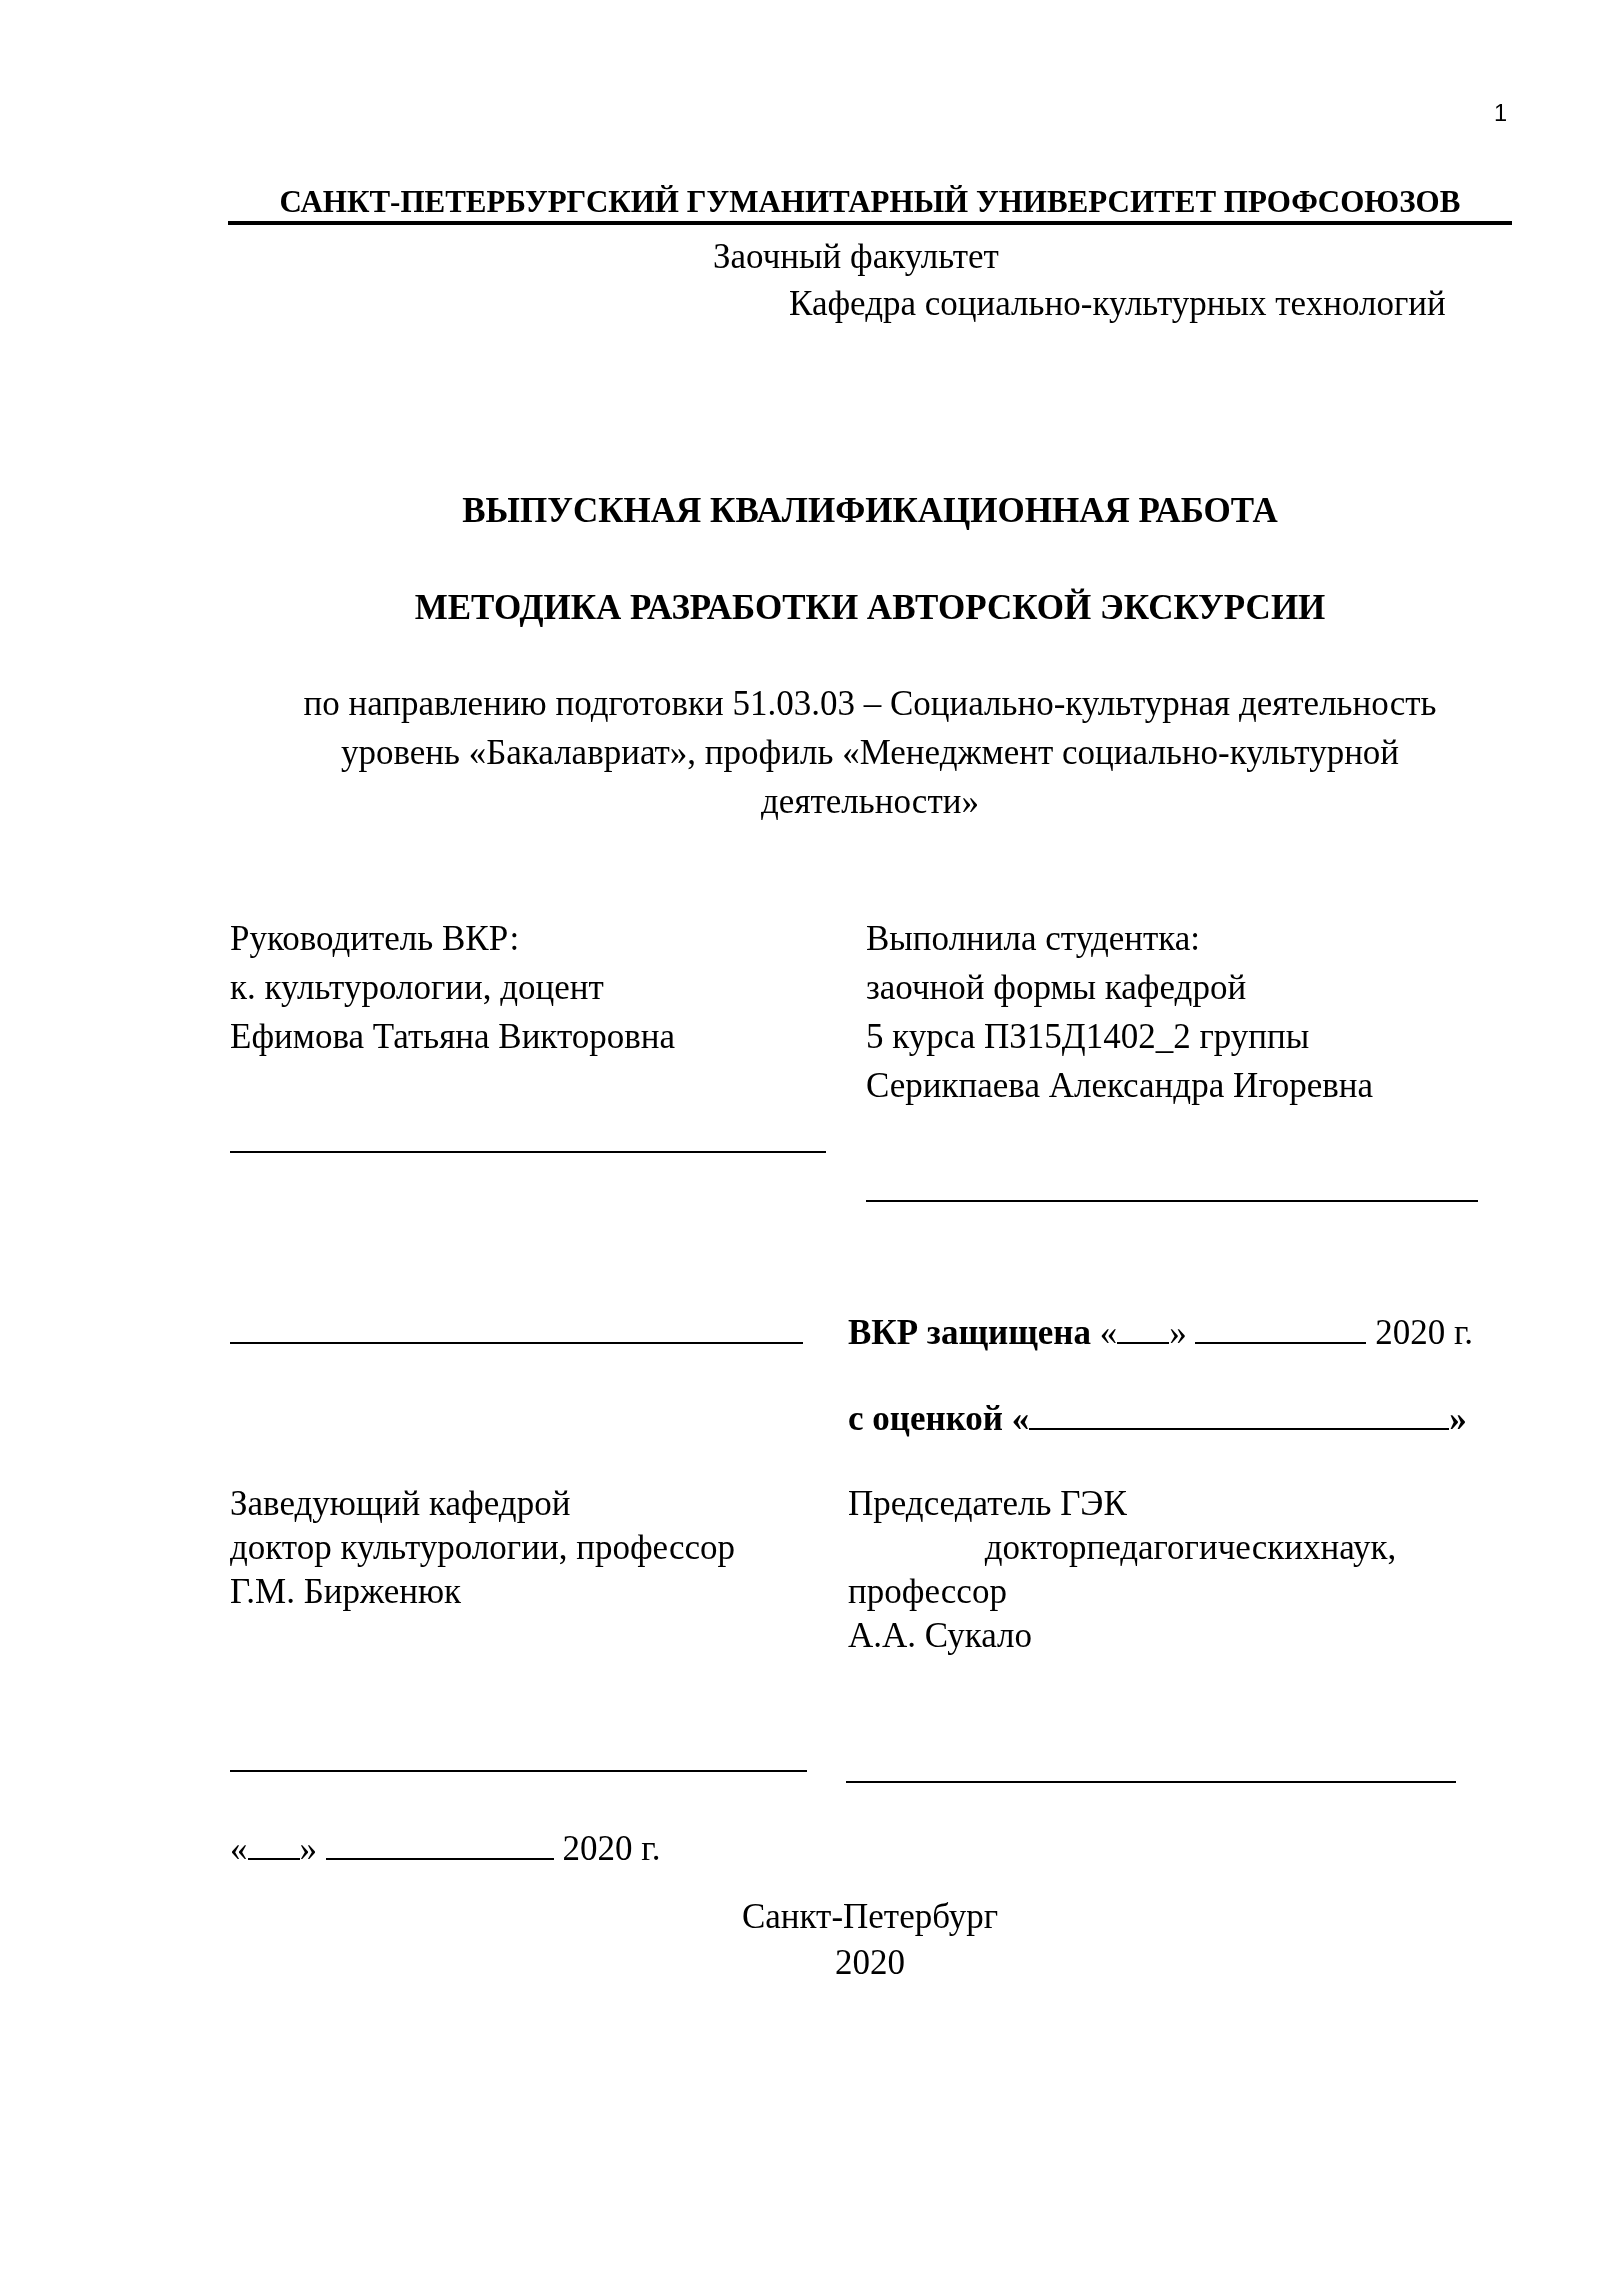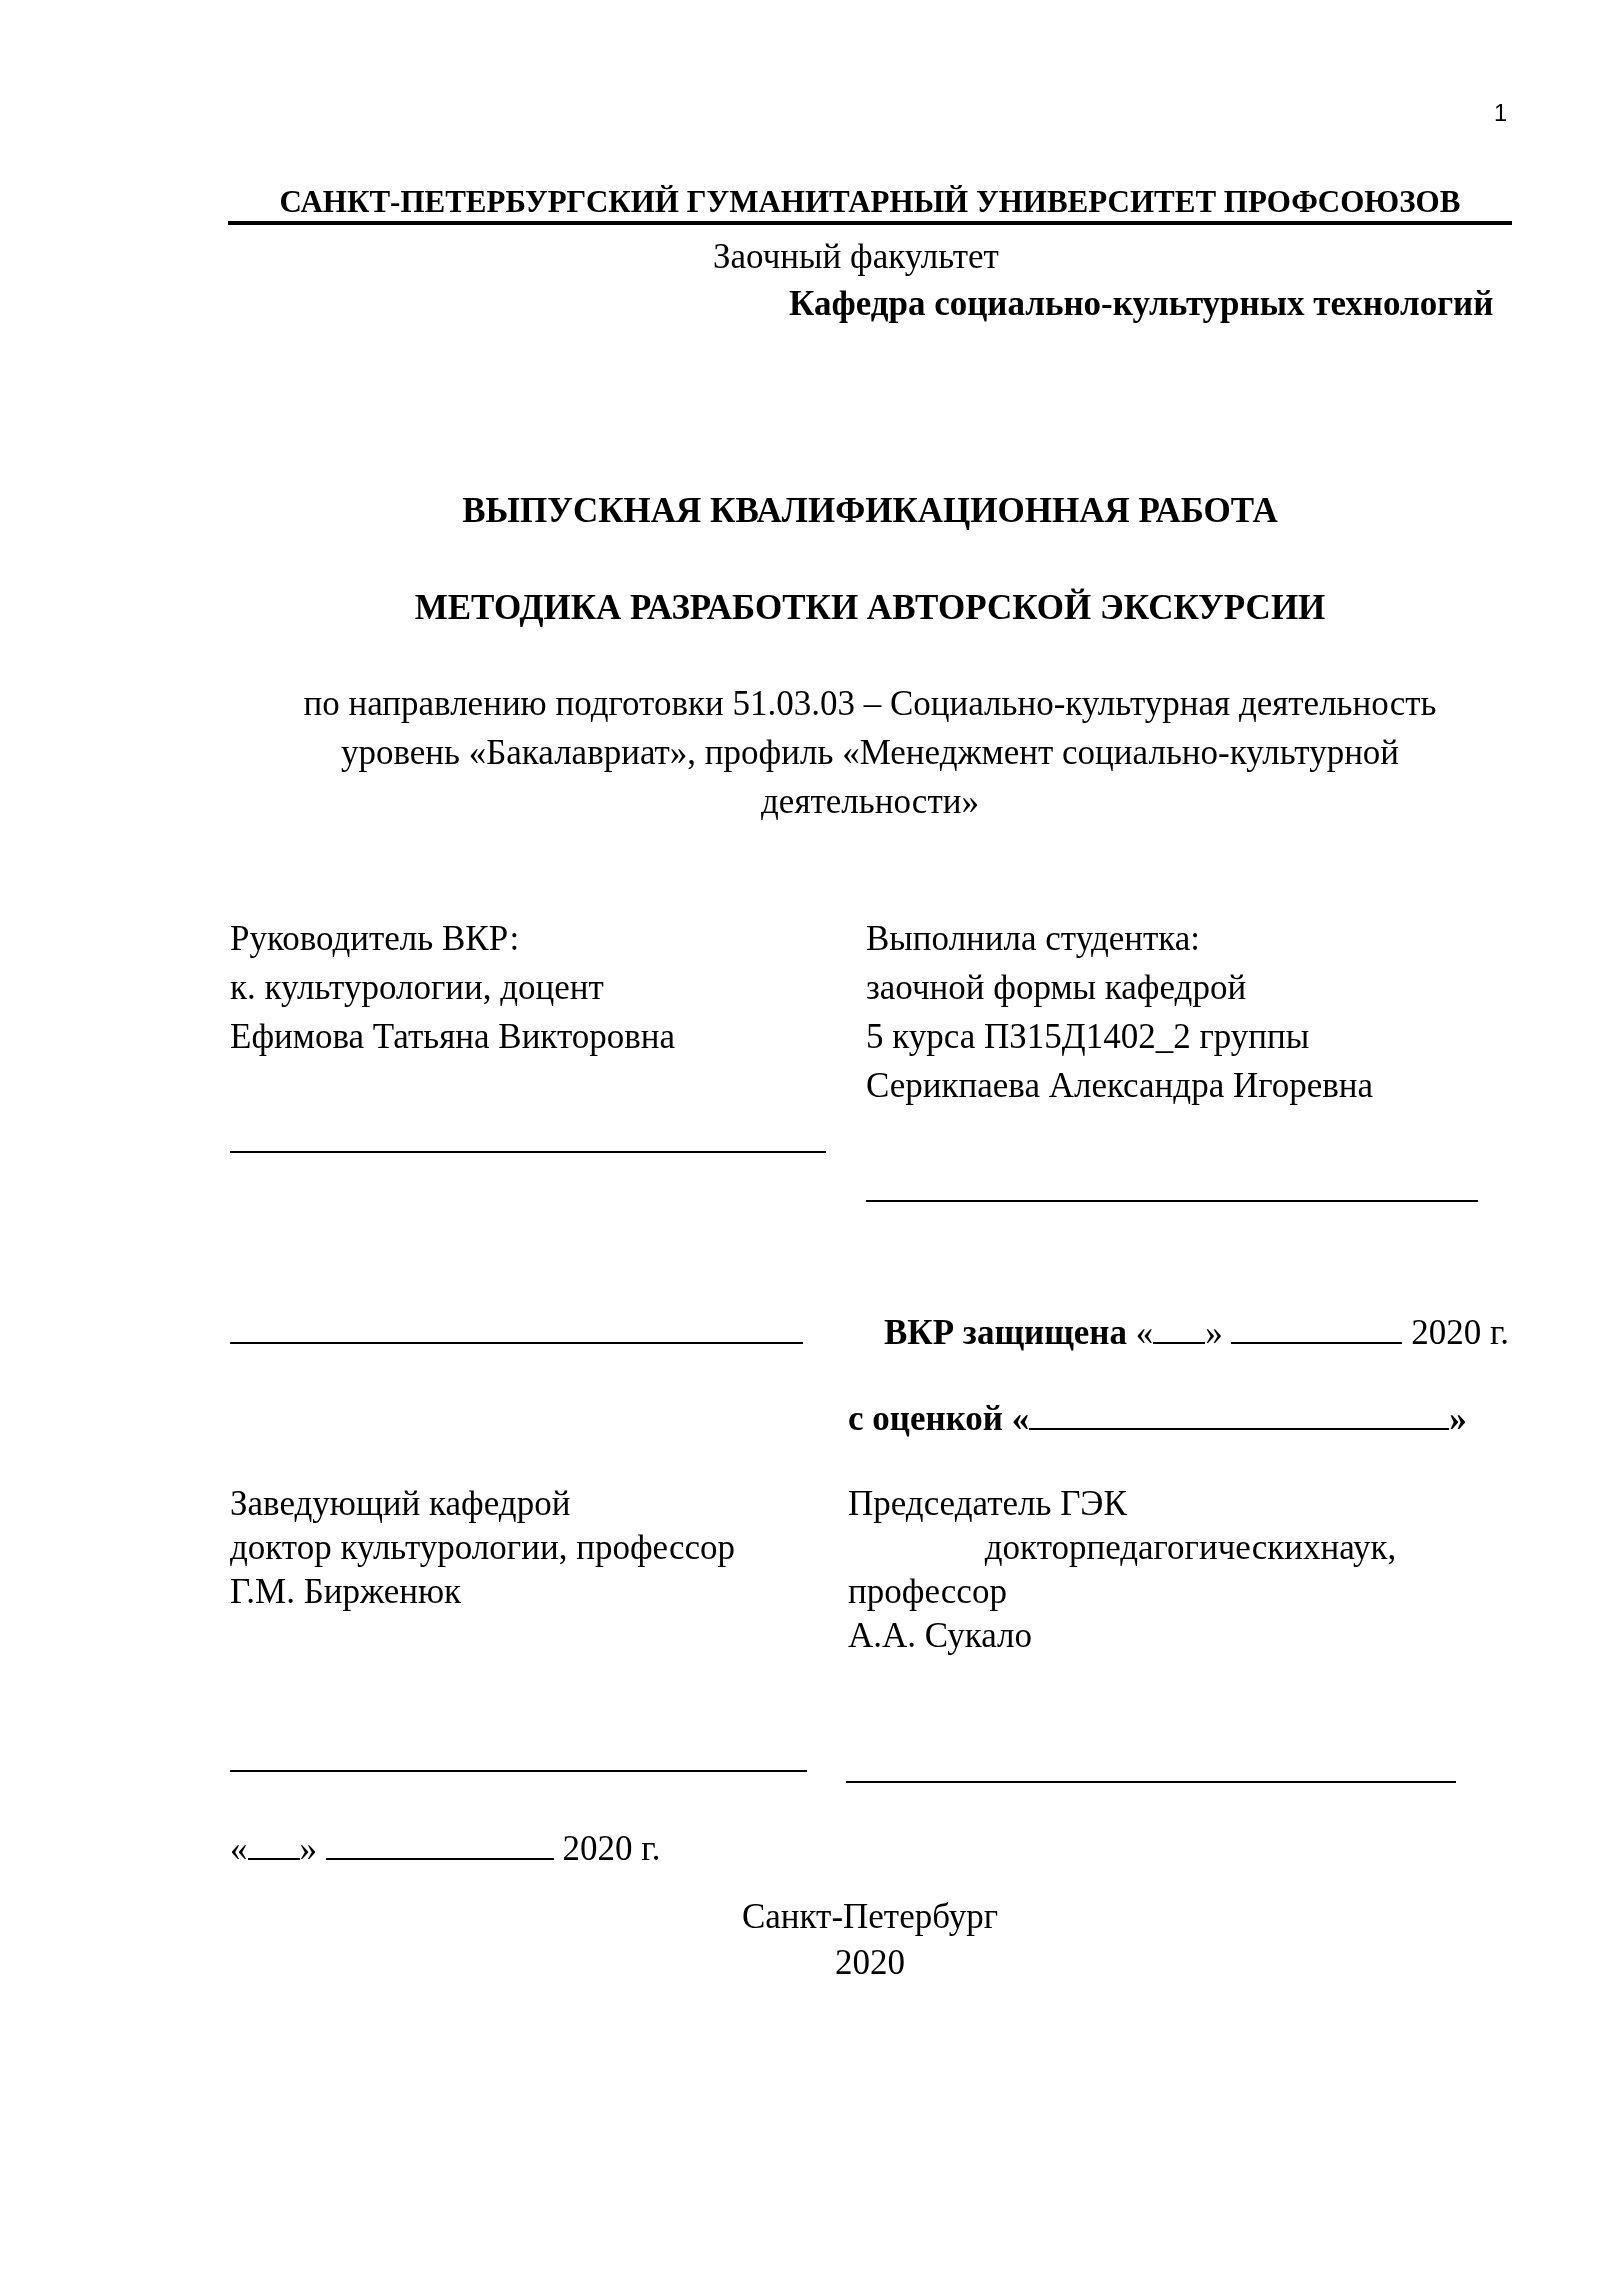--- a/index.html
+++ b/index.html
@@ -16,21 +16,21 @@
   .blank { display: inline-block; border-bottom: 2.4px solid #000; height: 27px; vertical-align: baseline; }
 </style>
 </head>
 <body>
 
 <div class="abs pagenum" style="left:1494px; top:100px;">1</div>
 
 <div class="abs t bold" style="left:228px; width:1284px; top:177px; font-size:31px; text-align:center;">САНКТ-ПЕТЕРБУРГСКИЙ ГУМАНИТАРНЫЙ УНИВЕРСИТЕТ ПРОФСОЮЗОВ</div>
 <div class="rule" style="left:228px; top:221px; width:1284px; height:3.9px;"></div>
 <div class="abs t" style="left:713px; top:232px;">Заочный факультет</div>
-<div class="abs t" style="left:789px; top:279px;font-weight:bold;">Кафедра социально-культурных технологий</div>
+<div class="abs t" style="left:789px; top:279px;">Кафедра социально-культурных технологий</div>
 
 <div class="abs t bold center" style="left:228px; width:1284px; top:476px; font-size:35px;">ВЫПУСКНАЯ КВАЛИФИКАЦИОННАЯ РАБОТА</div>
 <div class="abs t bold center" style="left:228px; width:1284px; top:573px; font-size:35px;">МЕТОДИКА РАЗРАБОТКИ АВТОРСКОЙ ЭКСКУРСИИ</div>
 
 <div class="abs center" style="left:228px; width:1284px; top:669px;">
   <div class="t">по направлению подготовки 51.03.03 – Социально-культурная деятельность</div>
   <div class="t">уровень «Бакалавриат», профиль «Менеджмент социально-культурной</div>
   <div class="t">деятельности»</div>
 </div>
 
@@ -43,21 +43,21 @@
 
 <div class="abs" style="left:866px; top:914px;">
   <div class="t">Выполнила студентка:</div>
   <div class="t">заочной формы кафедрой</div>
   <div class="t">5 курса ПЗ15Д1402_2 группы</div>
   <div class="t">Серикпаева Александра Игоревна</div>
 </div>
 <div class="sig" style="left:866px; top:1200px; width:612px;"></div>
 
 <div class="sig" style="left:230px; top:1342px; width:573px;"></div>
-<div class="abs t" style="left:848px; top:1308px;margin-left:36px;">
+<div class="abs t" style="left:848px; top:1308px;">
   <span class="bold">ВКР защищена</span>
   <span>«</span><span class="blank" style="width:52px;"></span><span>»</span>
   <span class="blank" style="width:171px;"></span>
   <span>2020 г.</span>
 </div>
 <div class="abs t" style="left:848px; top:1394px;font-weight:bold;">
   <span>с оценкой «</span><span class="blank" style="width:420px;"></span><span>»</span>
 </div>
 
 <div class="abs" style="left:230px; top:1482px;">

